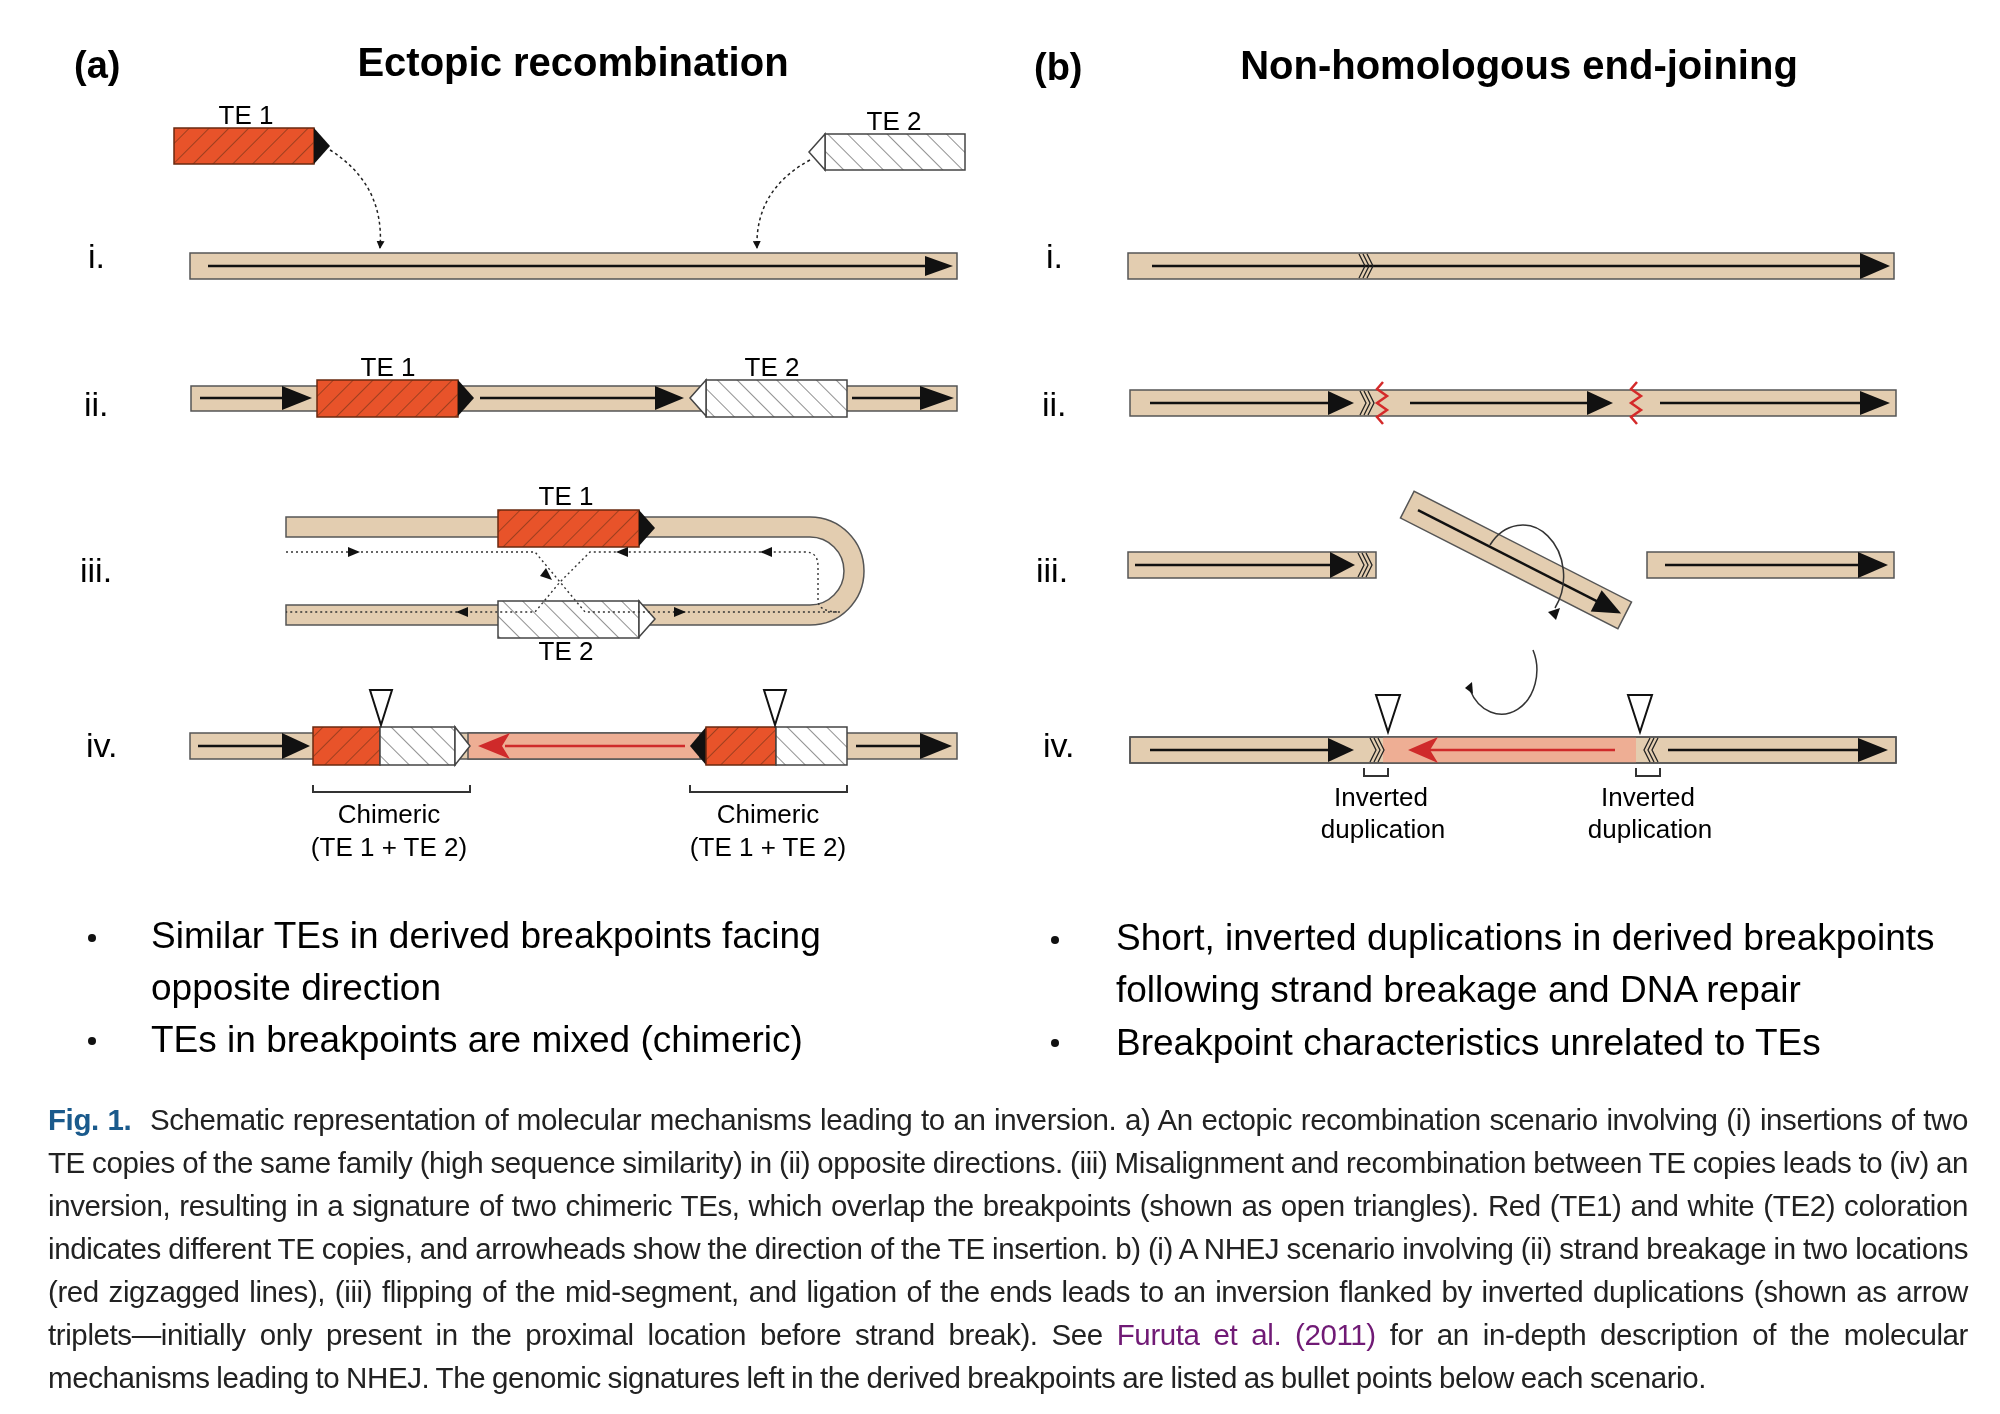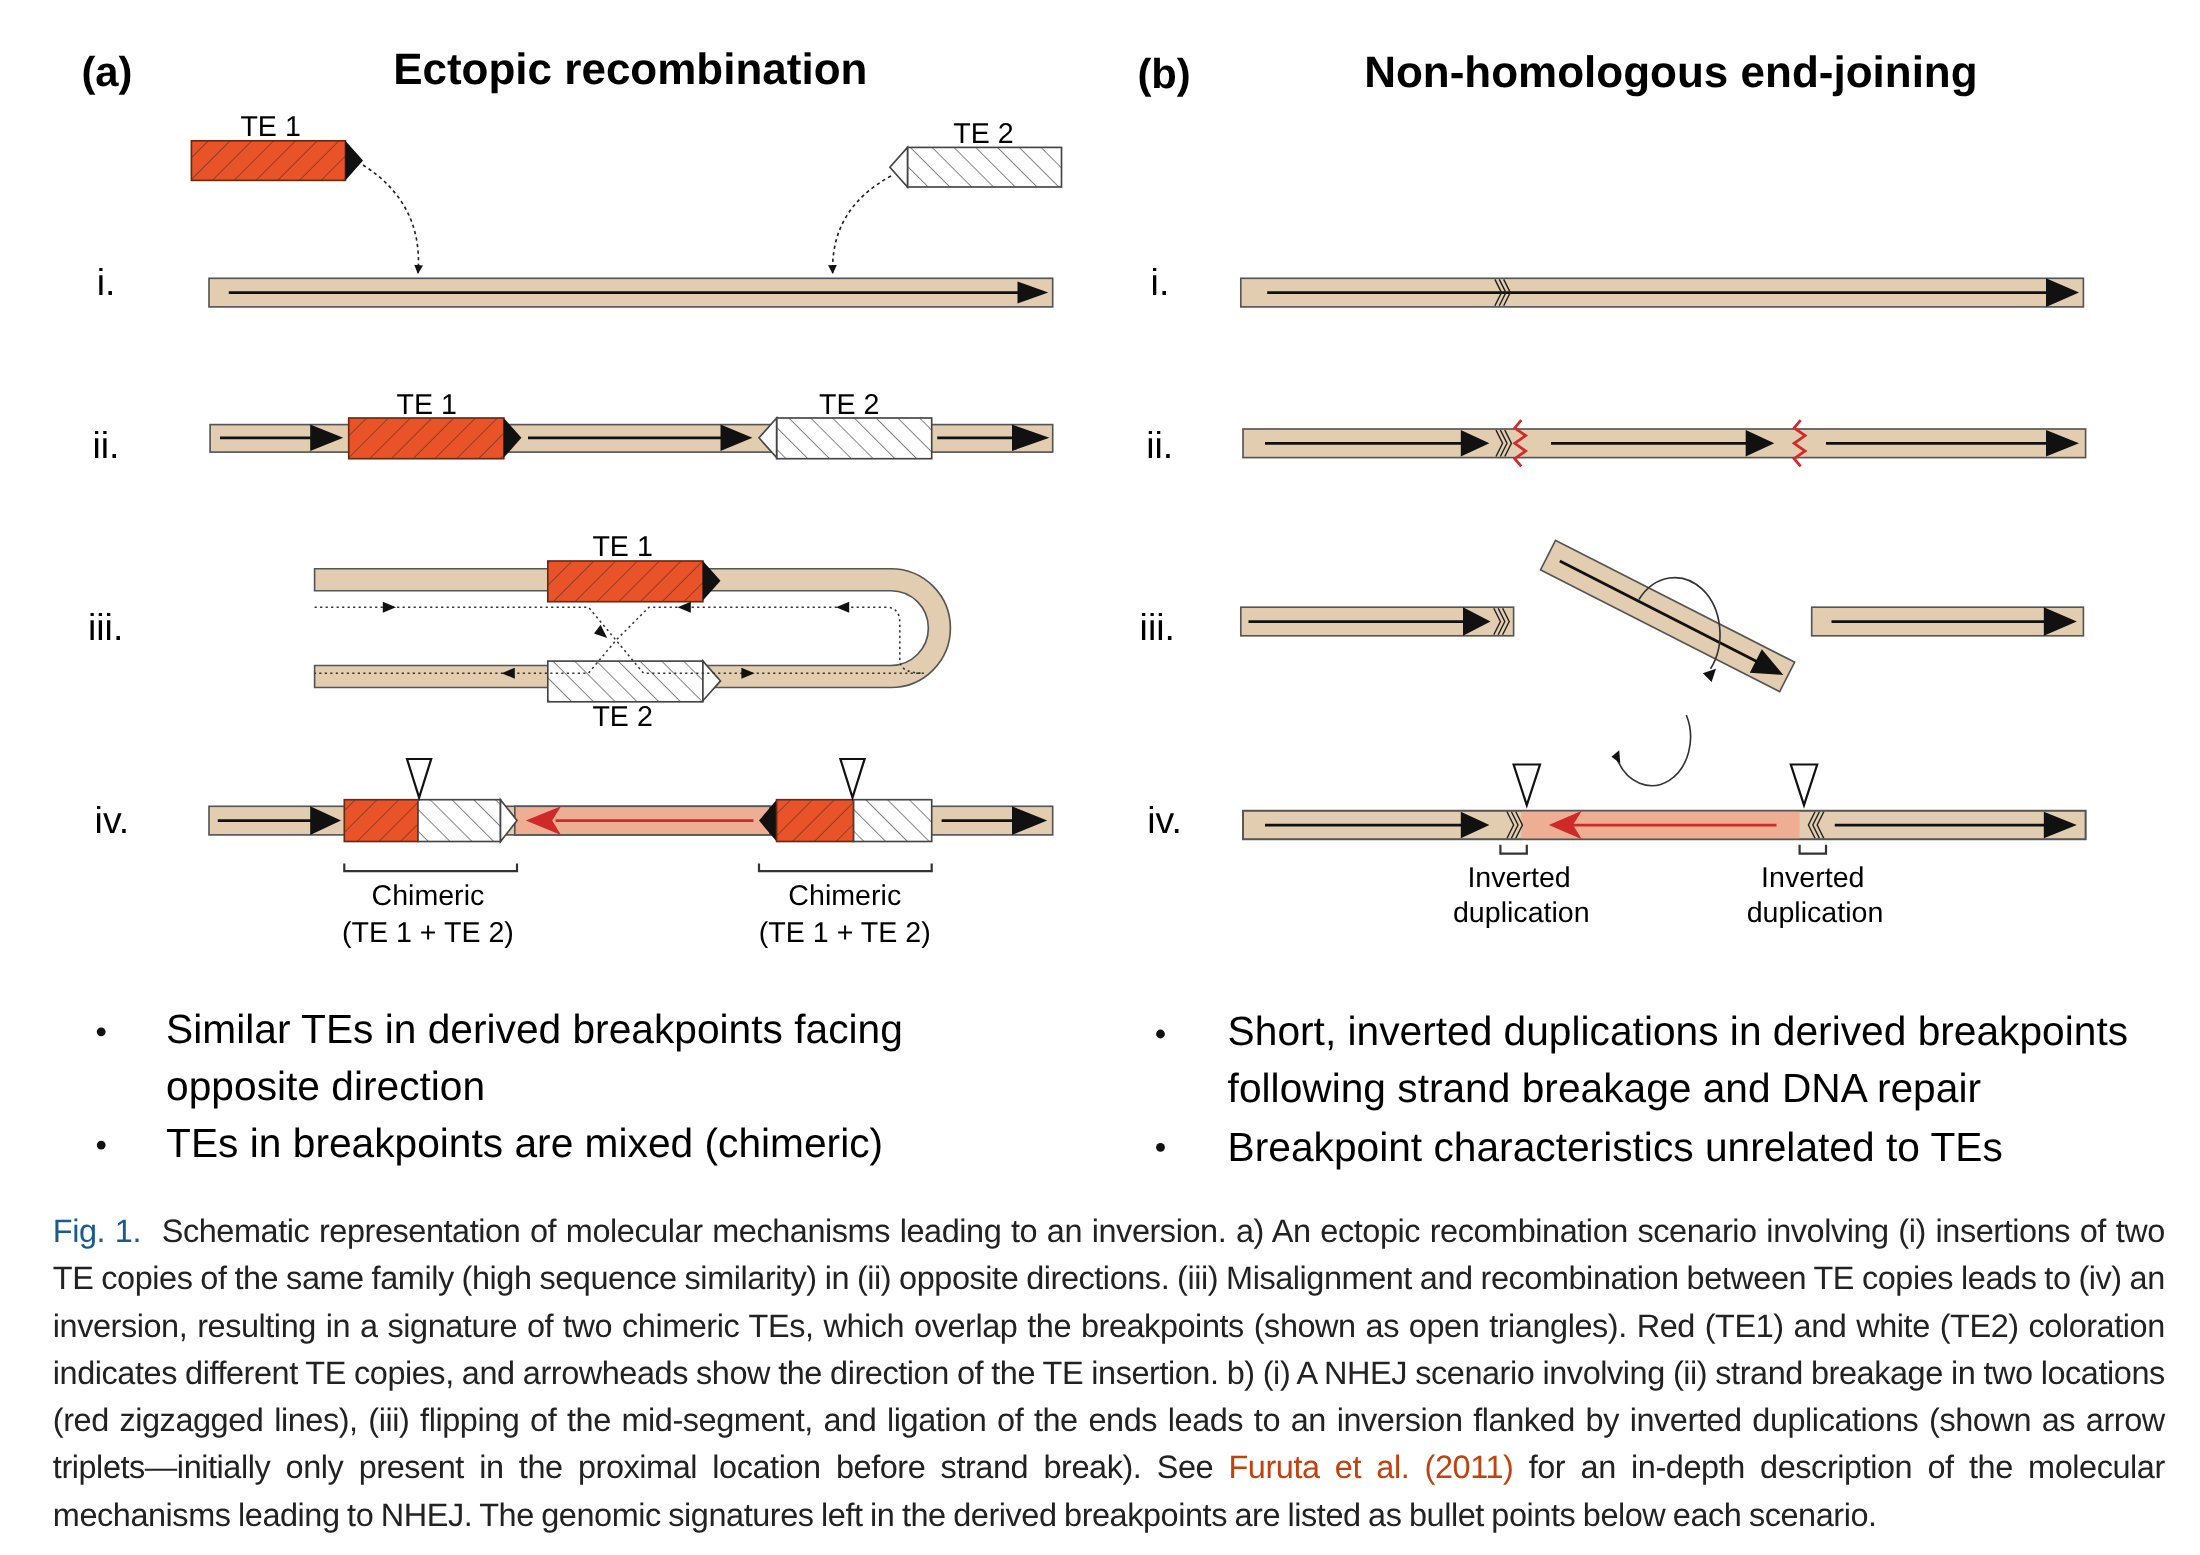--- a/index.html
+++ b/index.html
@@ -1,20 +1,20 @@
 <!DOCTYPE html>
 <html><head>
 <meta charset="utf-8">
 <style>
   html, body { margin: 0; padding: 0; background: #ffffff; }
   body { width: 2000px; height: 1414px; position: relative; overflow: hidden; font-family: "Liberation Sans", sans-serif; color: #1a1a1a; }
   #figure { position: absolute; left: 0; top: 0; width: 2000px; height: 1080px; }
   .caption { position: absolute; left: 48px; top: 1098px; width: 1920px; font-family: "Liberation Sans", sans-serif; font-size: 29.5px; line-height: 43px; color: #222; text-align: justify; letter-spacing: -0.4px; word-spacing: -1px; }
-  .caption .fig-label { color: #1a5a8c; font-weight: normal; margin-right: 10px; }
-  .caption .ref-link { color: #c2410c; text-decoration: none; cursor: pointer; }
+  .caption .fig-label { color: #1a5a8c; font-weight: bold; margin-right: 10px; }
+  .caption .ref-link { color: #701a75; text-decoration: none; cursor: pointer; }
   svg text { font-family: "Liberation Sans", sans-serif; }
 </style>
 </head>
 <body>
 
 <svg id="figure" width="2000" height="1080" viewBox="0 0 2000 1080" xmlns="http://www.w3.org/2000/svg">
   <defs>
     <pattern id="hatchRed" patternUnits="userSpaceOnUse" width="14" height="14" patternTransform="rotate(45)">
       <rect width="14" height="14" fill="#e8532a"></rect>
       <line x1="0" y1="0" x2="0" y2="14" stroke="#8a3a1c" stroke-width="1.6"></line>

